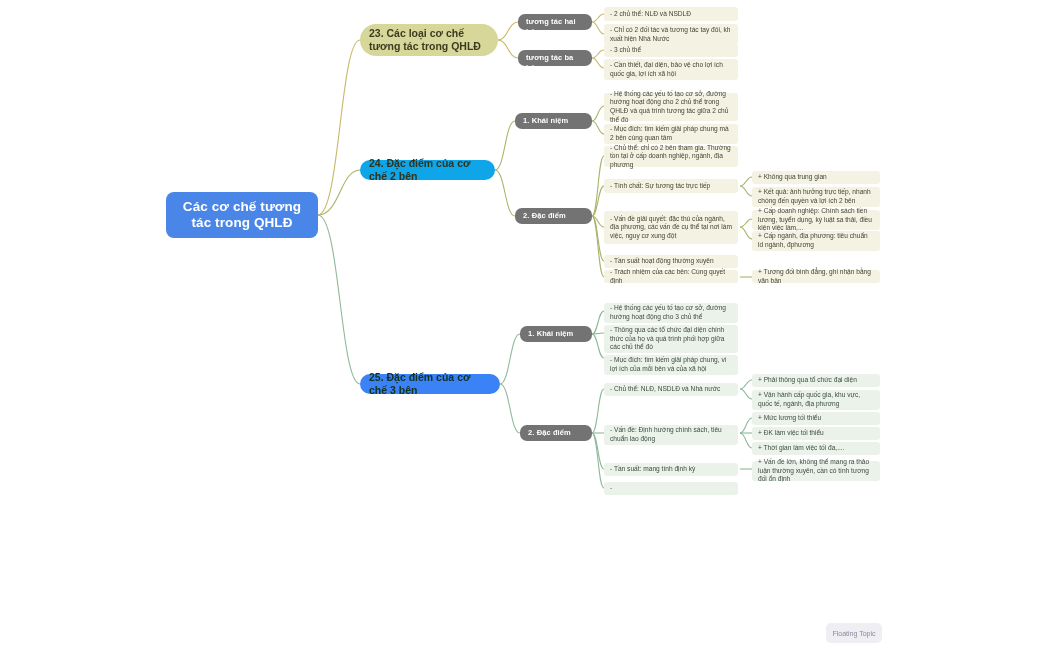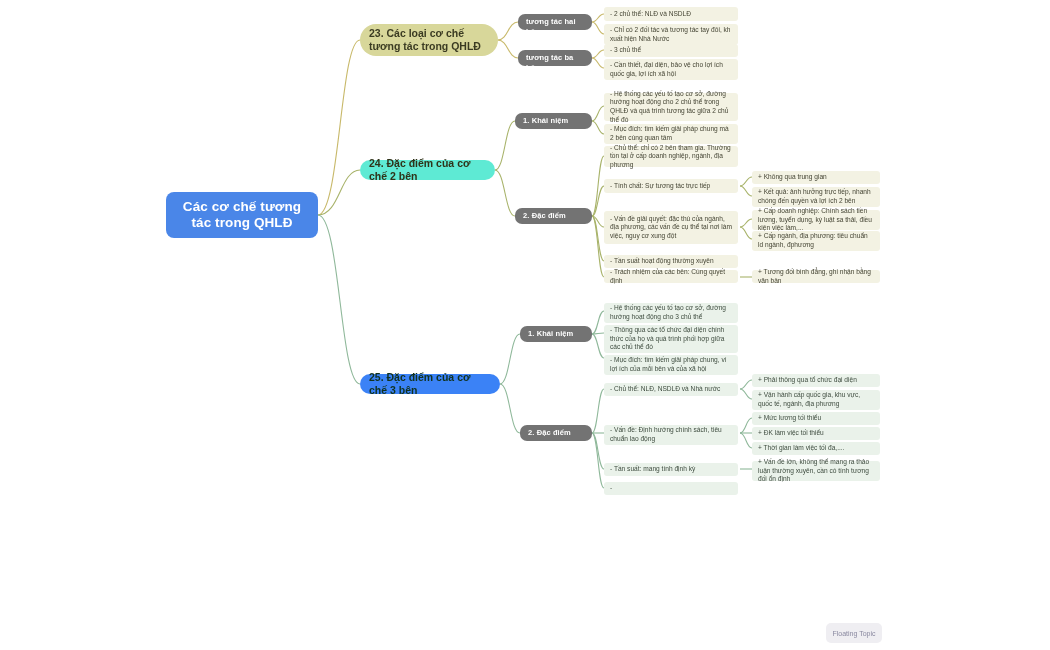--- a/index.html
+++ b/index.html
@@ -21,21 +21,21 @@
     display:flex;align-items:center;justify-content:flex-end;text-align:center;
     padding:0 8px;letter-spacing:.1px;
   }
 
   
   .b1{
     background:#d8d79a;border-radius:16px;color:#3b3b22;
     font-size:10.5px;font-weight:bold;line-height:13px;
     display:flex;align-items:center;padding:4px 9px;
   }
-  .b1.olive2{background:#5eead4;color:#2f3319;}
+  .b1.olive2{background:#0ea5e9;color:#2f3319;}
   .b1.green{background:#3b82f6;color:#11321f;}
 
   
   .p2{
     background:#737373;border-radius:7px;color:#ffffff;
     font-size:7.5px;font-weight:bold;line-height:10px;
     display:flex;align-items:center;padding:3px 8px;
     letter-spacing:.1px;
   }
 

